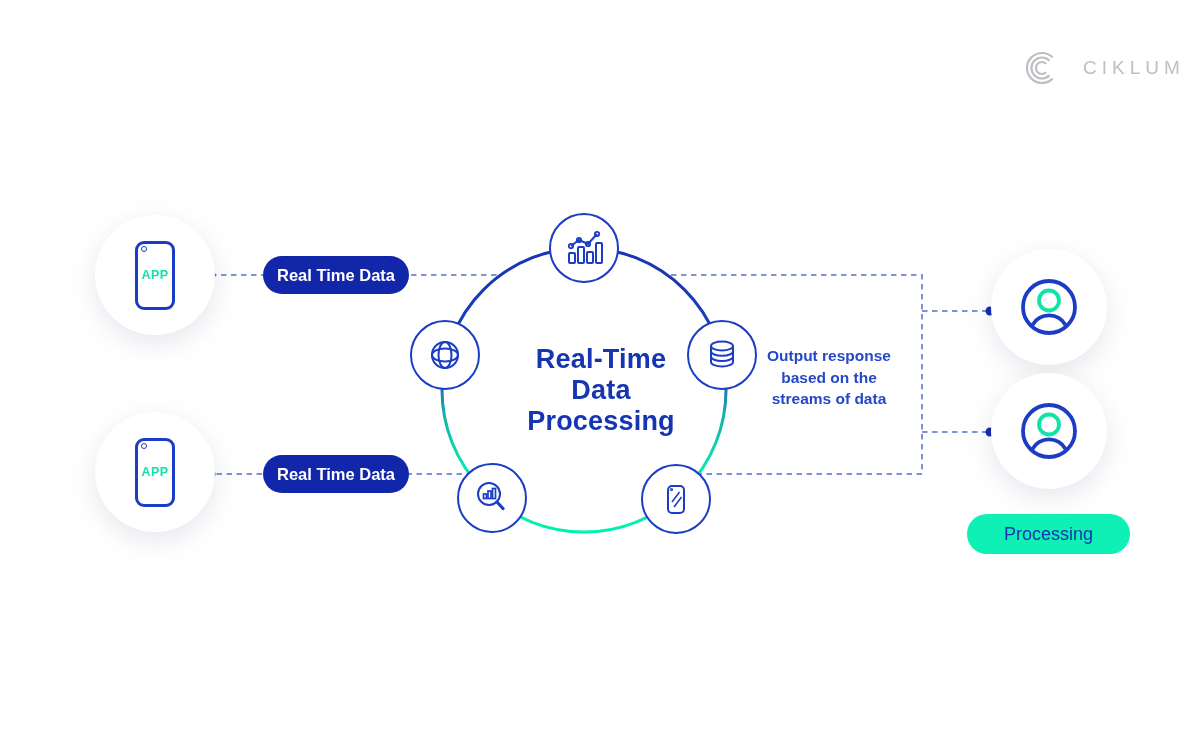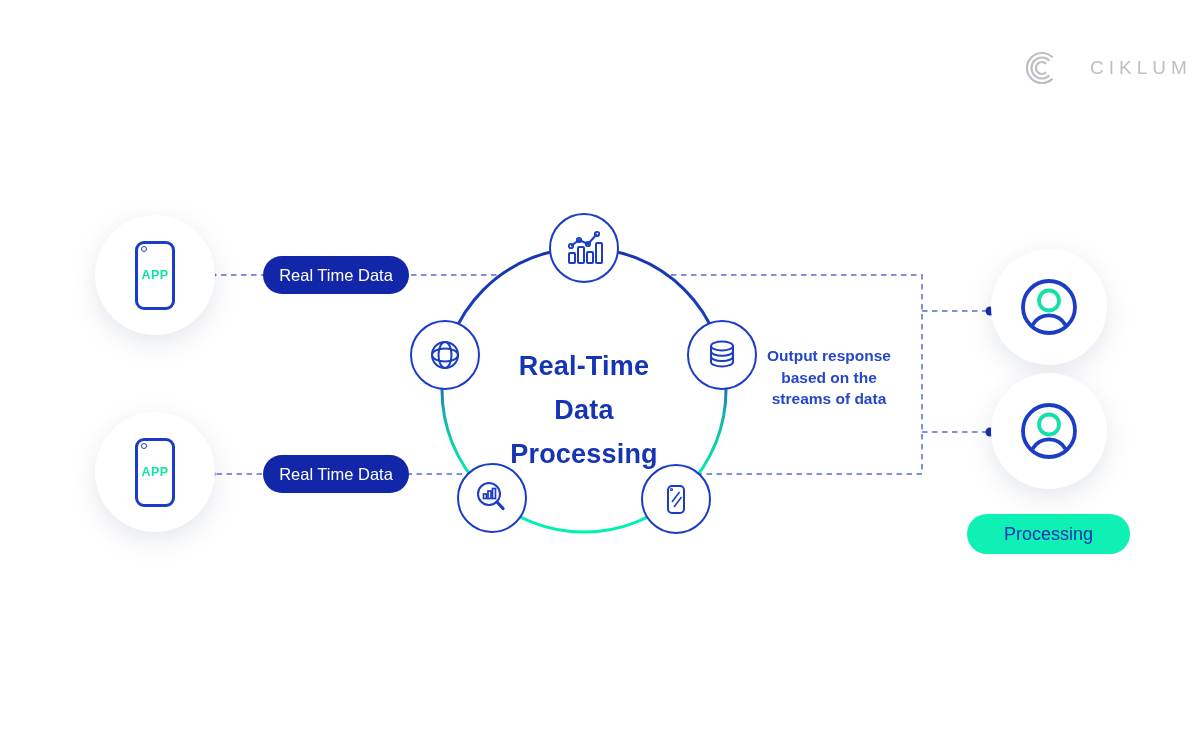--- a/index.html
+++ b/index.html
@@ -31,21 +31,21 @@
     stroke: url(#ringGrad);
     stroke-width: 3;
   }
 
   
   .logo {
     position: absolute;
     left: 1022px; top: 46px;
     display: flex;
     align-items: center;
-    gap: 26px;
+    gap: 19px;
   }
   .logo-text {
     color: var(--logo-gray);
     font-size: 19px;
     font-weight: 400;
     letter-spacing: 5px;
   }
 
   
   .node {
@@ -91,21 +91,21 @@
     display: flex;
     align-items: center;
     justify-content: center;
     border-radius: 20px;
   }
   .pill.blue {
     width: 146px; height: 38px;
     background: var(--primary-blue);
     color: var(--pill-text);
     font-size: 16.5px;
-    font-weight: 400;
+    font-weight: 700;
   }
   .pill.mint {
     width: 163px; height: 40px;
     background: var(--mint);
     color: var(--title-blue);
     font-size: 18px;
     font-weight: 400;
   }
 
   
@@ -116,28 +116,28 @@
     border: 2px solid var(--stroke-blue);
     border-radius: 50%;
     display: flex;
     align-items: center;
     justify-content: center;
   }
   .hub-icon svg { display: block; }
 
   .hub-title {
     position: absolute;
-    left: 454px; top: 344px;
+    left: 471px; top: 344px;
     width: 260px;
     text-align: center;
     white-space: pre-line;
     color: var(--title-blue);
     font-size: 27px;
     font-weight: 700;
-    line-height: 44px;
+    line-height: 31px;
     letter-spacing: 0.2px;
   }
 
   .note {
     position: absolute;
     left: 758px; top: 345px;
     width: 142px;
     text-align: center;
     color: var(--note-blue);
     font-size: 15.5px;

